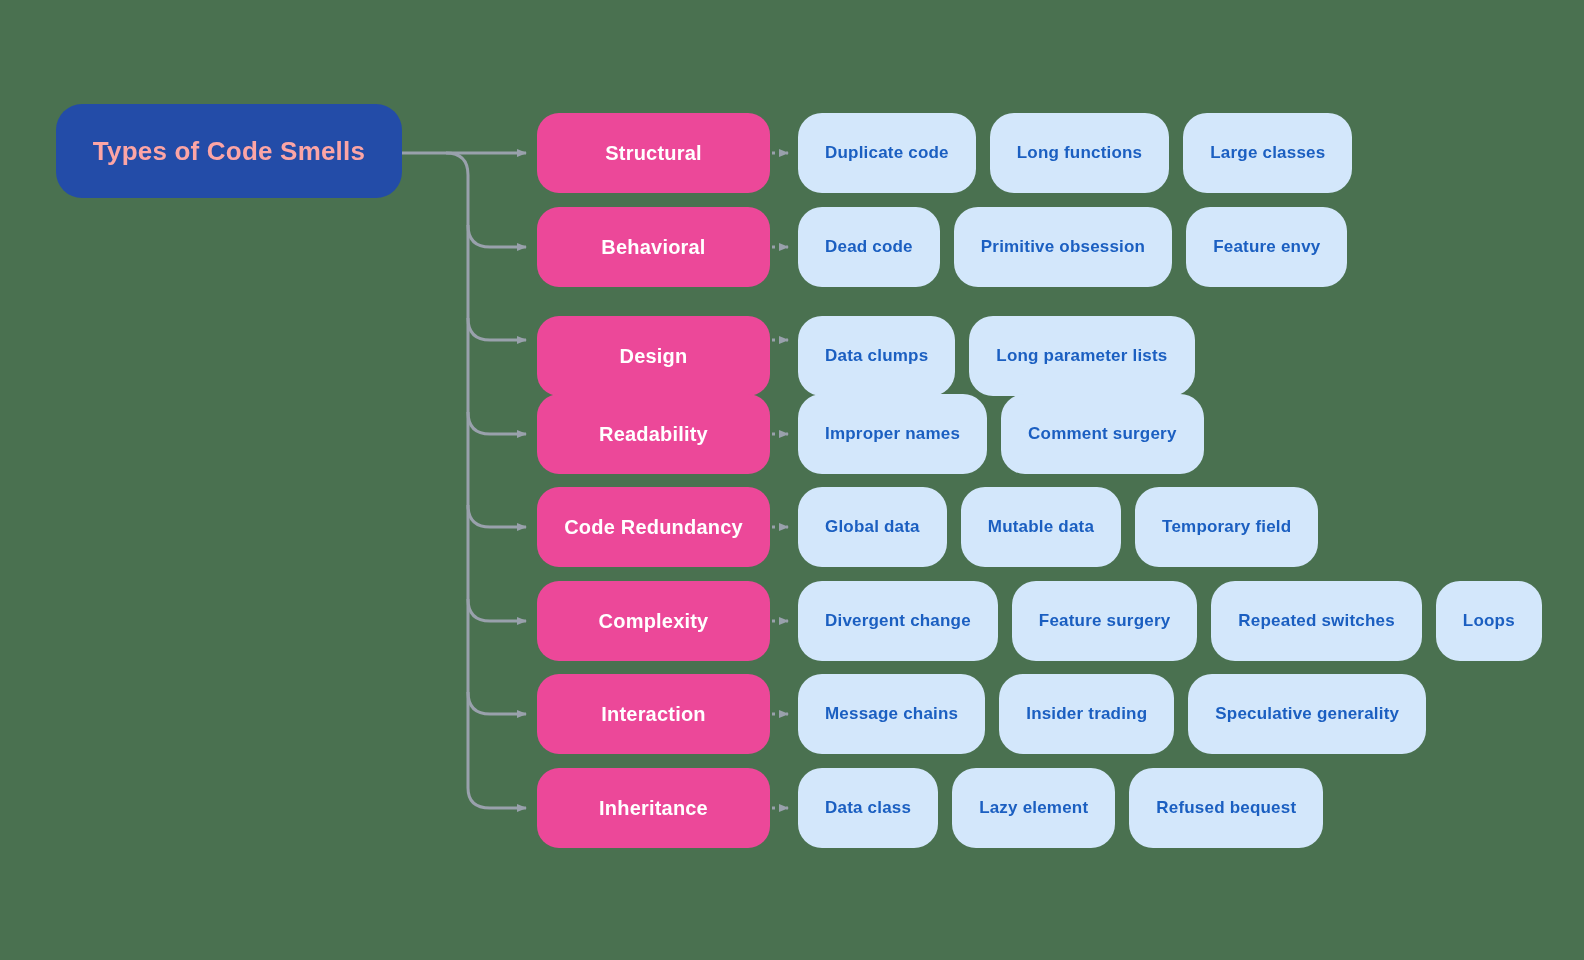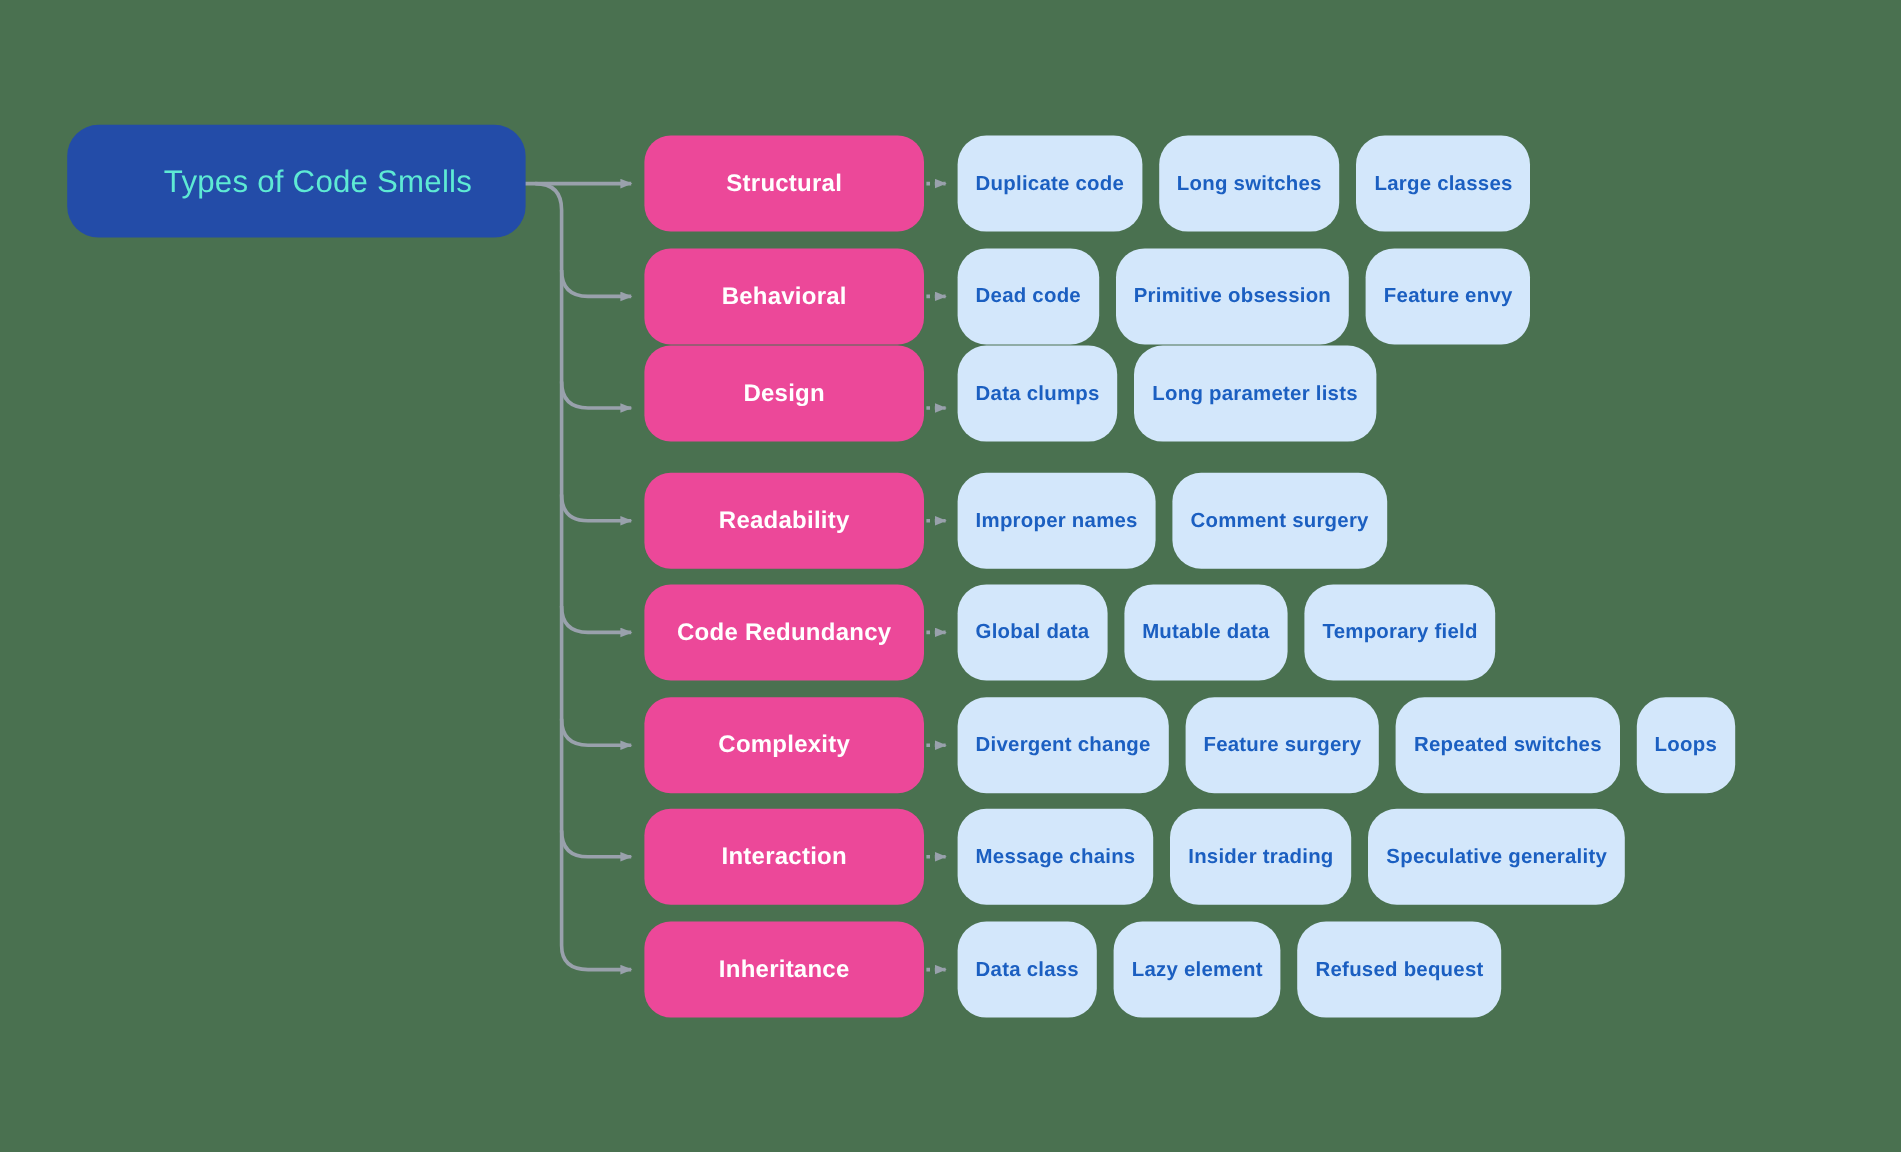--- a/index.html
+++ b/index.html
@@ -13,24 +13,23 @@
     background:#4a7150;
     overflow:hidden;
   }
   #root-node{
     position:absolute;
     left:56px;top:104px;
     width:346px;height:94px;
     background:#234ca8;
     border-radius:26px;
     display:flex;align-items:center;justify-content:center;
-    color:#5eead4;
-    font-size:26px;font-weight:normal;
+    color:#fca5a5;
+    font-size:26px;font-weight:bold;
     letter-spacing:.2px;
-    padding-left:36px;
   }
   #connectors{
     position:absolute;left:0;top:0;
     width:1584px;height:960px;
     pointer-events:none;
   }
   .row{
     position:absolute;
     left:537px;
     height:80px;
@@ -51,21 +50,21 @@
   .items{
     display:flex;
     gap:14px;
     align-items:center;
   }
   .item-node{
     height:80px;
     background:#d3e7fb;
     border-radius:24px;
     display:flex;align-items:center;justify-content:center;
-    padding:0 15px;
+    padding:0 27px;
     color:#1b5fc1;
     font-size:17px;font-weight:bold;
     white-space:nowrap;
     letter-spacing:.2px;
   }
 </style>
 </head>
 <body>
 
 <div id="canvas">
@@ -99,34 +98,34 @@
   </svg>
 
   <div id="root-node">Types of Code Smells</div>
 
   <div id="rows">
       <div class="row" style="top: 113px;">
         <div class="category-node">Structural</div>
         <div class="row-spacer"></div>
         <div class="items">
           <div class="item-node">Duplicate code</div>
-          <div class="item-node">Long switches</div>
+          <div class="item-node">Long functions</div>
           <div class="item-node">Large classes</div>
         </div>
       </div>
       <div class="row" style="top: 207px;">
         <div class="category-node">Behavioral</div>
         <div class="row-spacer"></div>
         <div class="items">
           <div class="item-node">Dead code</div>
           <div class="item-node">Primitive obsession</div>
           <div class="item-node">Feature envy</div>
         </div>
       </div>
-      <div class="row" style="top: 288px;">
+      <div class="row" style="top: 316px;">
         <div class="category-node">Design</div>
         <div class="row-spacer"></div>
         <div class="items">
           <div class="item-node">Data clumps</div>
           <div class="item-node">Long parameter lists</div>
         </div>
       </div>
       <div class="row" style="top: 394px;">
         <div class="category-node">Readability</div>
         <div class="row-spacer"></div>

